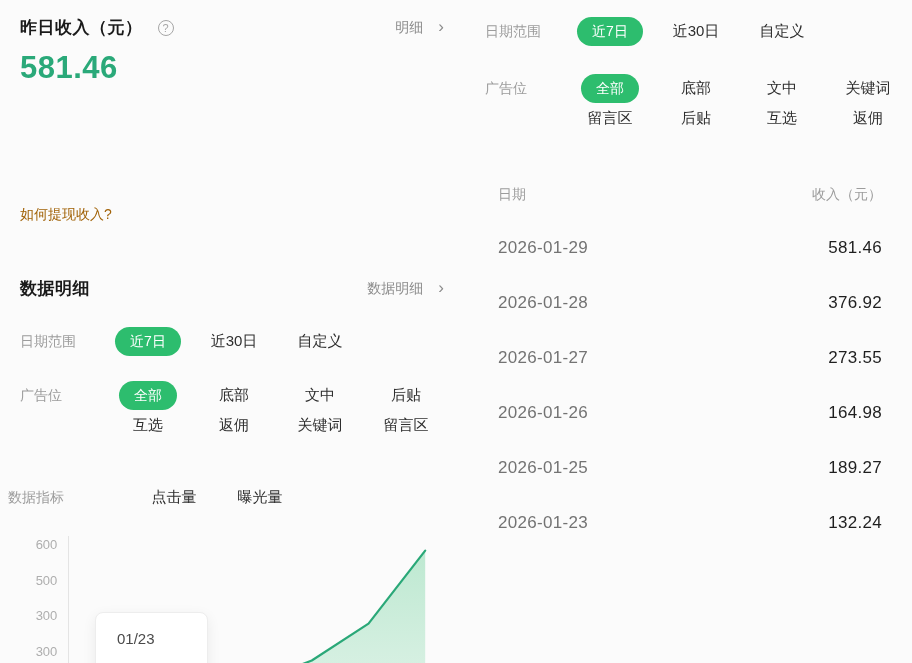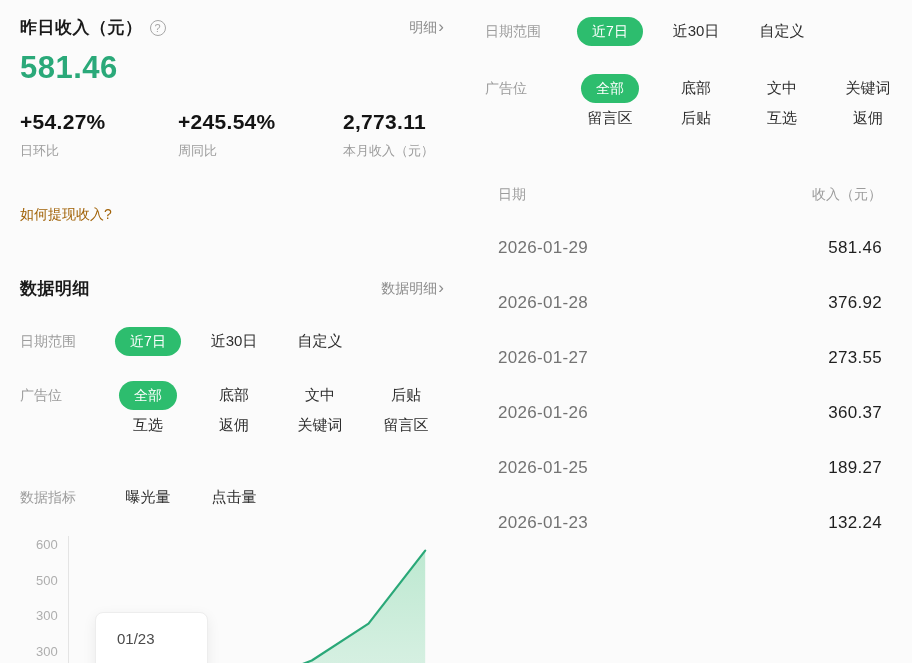--- a/index.html
+++ b/index.html
@@ -4,24 +4,24 @@
 <style>
   * { margin:0; padding:0; box-sizing:border-box; }
   html,body { width:912px; height:663px; }
   body { font-family:"Liberation Sans","DejaVu Sans",sans-serif; background:#fbfbfb; color:#1f1f1f; }
   #app { position:relative; width:912px; height:663px; background:#fbfbfb; overflow:hidden; }
 
   
   .abs { position:absolute; }
   #yest-header { top:16px; left:20px; width:424px; display:flex; justify-content:space-between; align-items:center; }
   .sec-title { font-size:17px; font-weight:700; color:#1a1a1a; letter-spacing:.5px; }
-  .title-wrap { display:flex; align-items:center; gap:7px; }
+  .title-wrap { display:flex; align-items:center; gap:15px; }
   .help { display:inline-flex; width:16px; height:16px; border:1px solid #a6a6a6; border-radius:50%;
           color:#a6a6a6; font-size:11px; align-items:center; justify-content:center; cursor:pointer; }
-  .link { color:#8c8c8c; font-size:14px; display:inline-flex; align-items:center; gap:1px; cursor:pointer; }
+  .link { color:#8c8c8c; font-size:14px; display:inline-flex; align-items:center; gap:15px; cursor:pointer; }
   .chev { font-size:17px; color:#8c8c8c; line-height:1; transform:translateY(-1px); }
 
   #amount { top:50px; left:20px; font-size:31px; font-weight:600; color:#2aa979; letter-spacing:.5px; }
 
   #stats { top:110px; left:20px; width:424px; display:flex; }
   .stat:nth-child(1){ width:158px; } .stat:nth-child(2){ width:165px; } .stat:nth-child(3){ flex:1; }
   .stat-val { font-size:21px; font-weight:600; color:#141414; letter-spacing:.3px; }
   .stat-lab { font-size:13px; color:#9c9c9c; margin-top:8px; }
 
   #withdraw { top:206px; left:20px; font-size:14px; color:#a16207; cursor:pointer; }
@@ -32,25 +32,25 @@
   .flabel { width:85px; font-size:14px; color:#9c9c9c; line-height:30px; flex:none; }
   .fopts { display:flex; }
   .fopts-col { display:flex; flex-direction:column; }
   .slot { width:86px; text-align:center; line-height:30px; }
   .opt { font-size:15px; color:#2e2e2e; cursor:pointer; }
   .pill { display:inline-block; background:#2dbd6e; color:#fff; font-size:14px; line-height:29px;
           padding:0 15px; border-radius:15px; cursor:pointer; }
 
   #lrow1 { top:326px; left:20px; width:424px; }
   #lrow2 { top:380px; left:20px; width:424px; }
-  #lrow3 { top:482px; left:20px; width:424px; }
+  #lrow3 { top:482px; left:8px; width:424px;gap:38px; }
 
   
   #chart { top:530px; left:20px; width:424px; height:133px; overflow:hidden; }
-  .ytick { position:absolute; left:16px; width:37px; text-align:left; font-size:13px; color:#aeaeae; }
+  .ytick { position:absolute; left:8px; width:37px; text-align:center; font-size:13px; color:#aeaeae; }
   #yaxis { position:absolute; left:48px; top:6px; bottom:0; width:1px; background:#e4e4e4; }
   #trend-svg { position:absolute; left:0; top:0; }
   #tooltip { position:absolute; left:75px; top:82px; width:113px; height:70px; background:#fff;
              border:1px solid #ededed; border-radius:8px; box-shadow:0 4px 14px rgba(0,0,0,.07); }
   #tooltip-date { display:block; padding:17px 0 0 21px; font-size:15px; color:#4a4a4a; }
 
   
   #rrow1 { top:16px; left:485px; width:400px; }
   #rrow2 { top:73px; left:485px; width:400px; }
   .flabel-r { width:82px; font-size:14px; color:#9c9c9c; line-height:30px; flex:none; }
@@ -73,34 +73,20 @@
       <span class="help">?</span>
     </span>
     <span class="link">
       <span>明细</span>
       <span class="chev">›</span>
     </span>
   </div>
 
   <div id="amount" class="abs">581.46</div>
 
-  <div id="stats" class="abs">
-    <div class="stat">
-      <div class="stat-val">+54.27%</div>
-      <div class="stat-lab">日环比</div>
-    </div>
-    <div class="stat">
-      <div class="stat-val">+245.54%</div>
-      <div class="stat-lab">周同比</div>
-    </div>
-    <div class="stat">
-      <div class="stat-val">2,773.11</div>
-      <div class="stat-lab">本月收入（元）</div>
-    </div>
-  </div>
 
   <div id="withdraw" class="abs">如何提现收入?</div>
 
   <div id="trend-header" class="abs">
     <span class="sec-title">数据明细</span>
     <span class="link">
       <span>数据明细</span>
       <span class="chev">›</span>
     </span>
   </div>
@@ -128,22 +114,22 @@
         <span class="slot opt">返佣</span>
         <span class="slot opt">关键词</span>
         <span class="slot opt">留言区</span>
       </div>
     </div>
   </div>
 
   <div id="lrow3" class="frow">
     <span class="flabel">数据指标</span>
     <div class="fopts">
+      <span class="slot opt">点击量</span>
       <span class="slot opt">曝光量</span>
-      <span class="slot opt">点击量</span>
     </div>
   </div>
 
   <div id="chart" class="abs">
     <span class="ytick" style="top:7px">600</span>
     <span class="ytick" style="top:43px">500</span>
     <span class="ytick" style="top:78px">300</span>
     <span class="ytick" style="top:114px">300</span>
     <div id="yaxis"></div>
     <svg id="trend-svg" width="424" height="133" viewBox="0 0 424 133">
@@ -200,21 +186,21 @@
     <div class="trow">
       <span class="td-date">2026-01-28</span>
       <span class="td-val">376.92</span>
     </div>
     <div class="trow">
       <span class="td-date">2026-01-27</span>
       <span class="td-val">273.55</span>
     </div>
     <div class="trow">
       <span class="td-date">2026-01-26</span>
-      <span class="td-val">360.37</span>
+      <span class="td-val">164.98</span>
     </div>
     <div class="trow">
       <span class="td-date">2026-01-25</span>
       <span class="td-val">189.27</span>
     </div>
     <div class="trow">
       <span class="td-date">2026-01-23</span>
       <span class="td-val">132.24</span>
     </div>
   </div>

